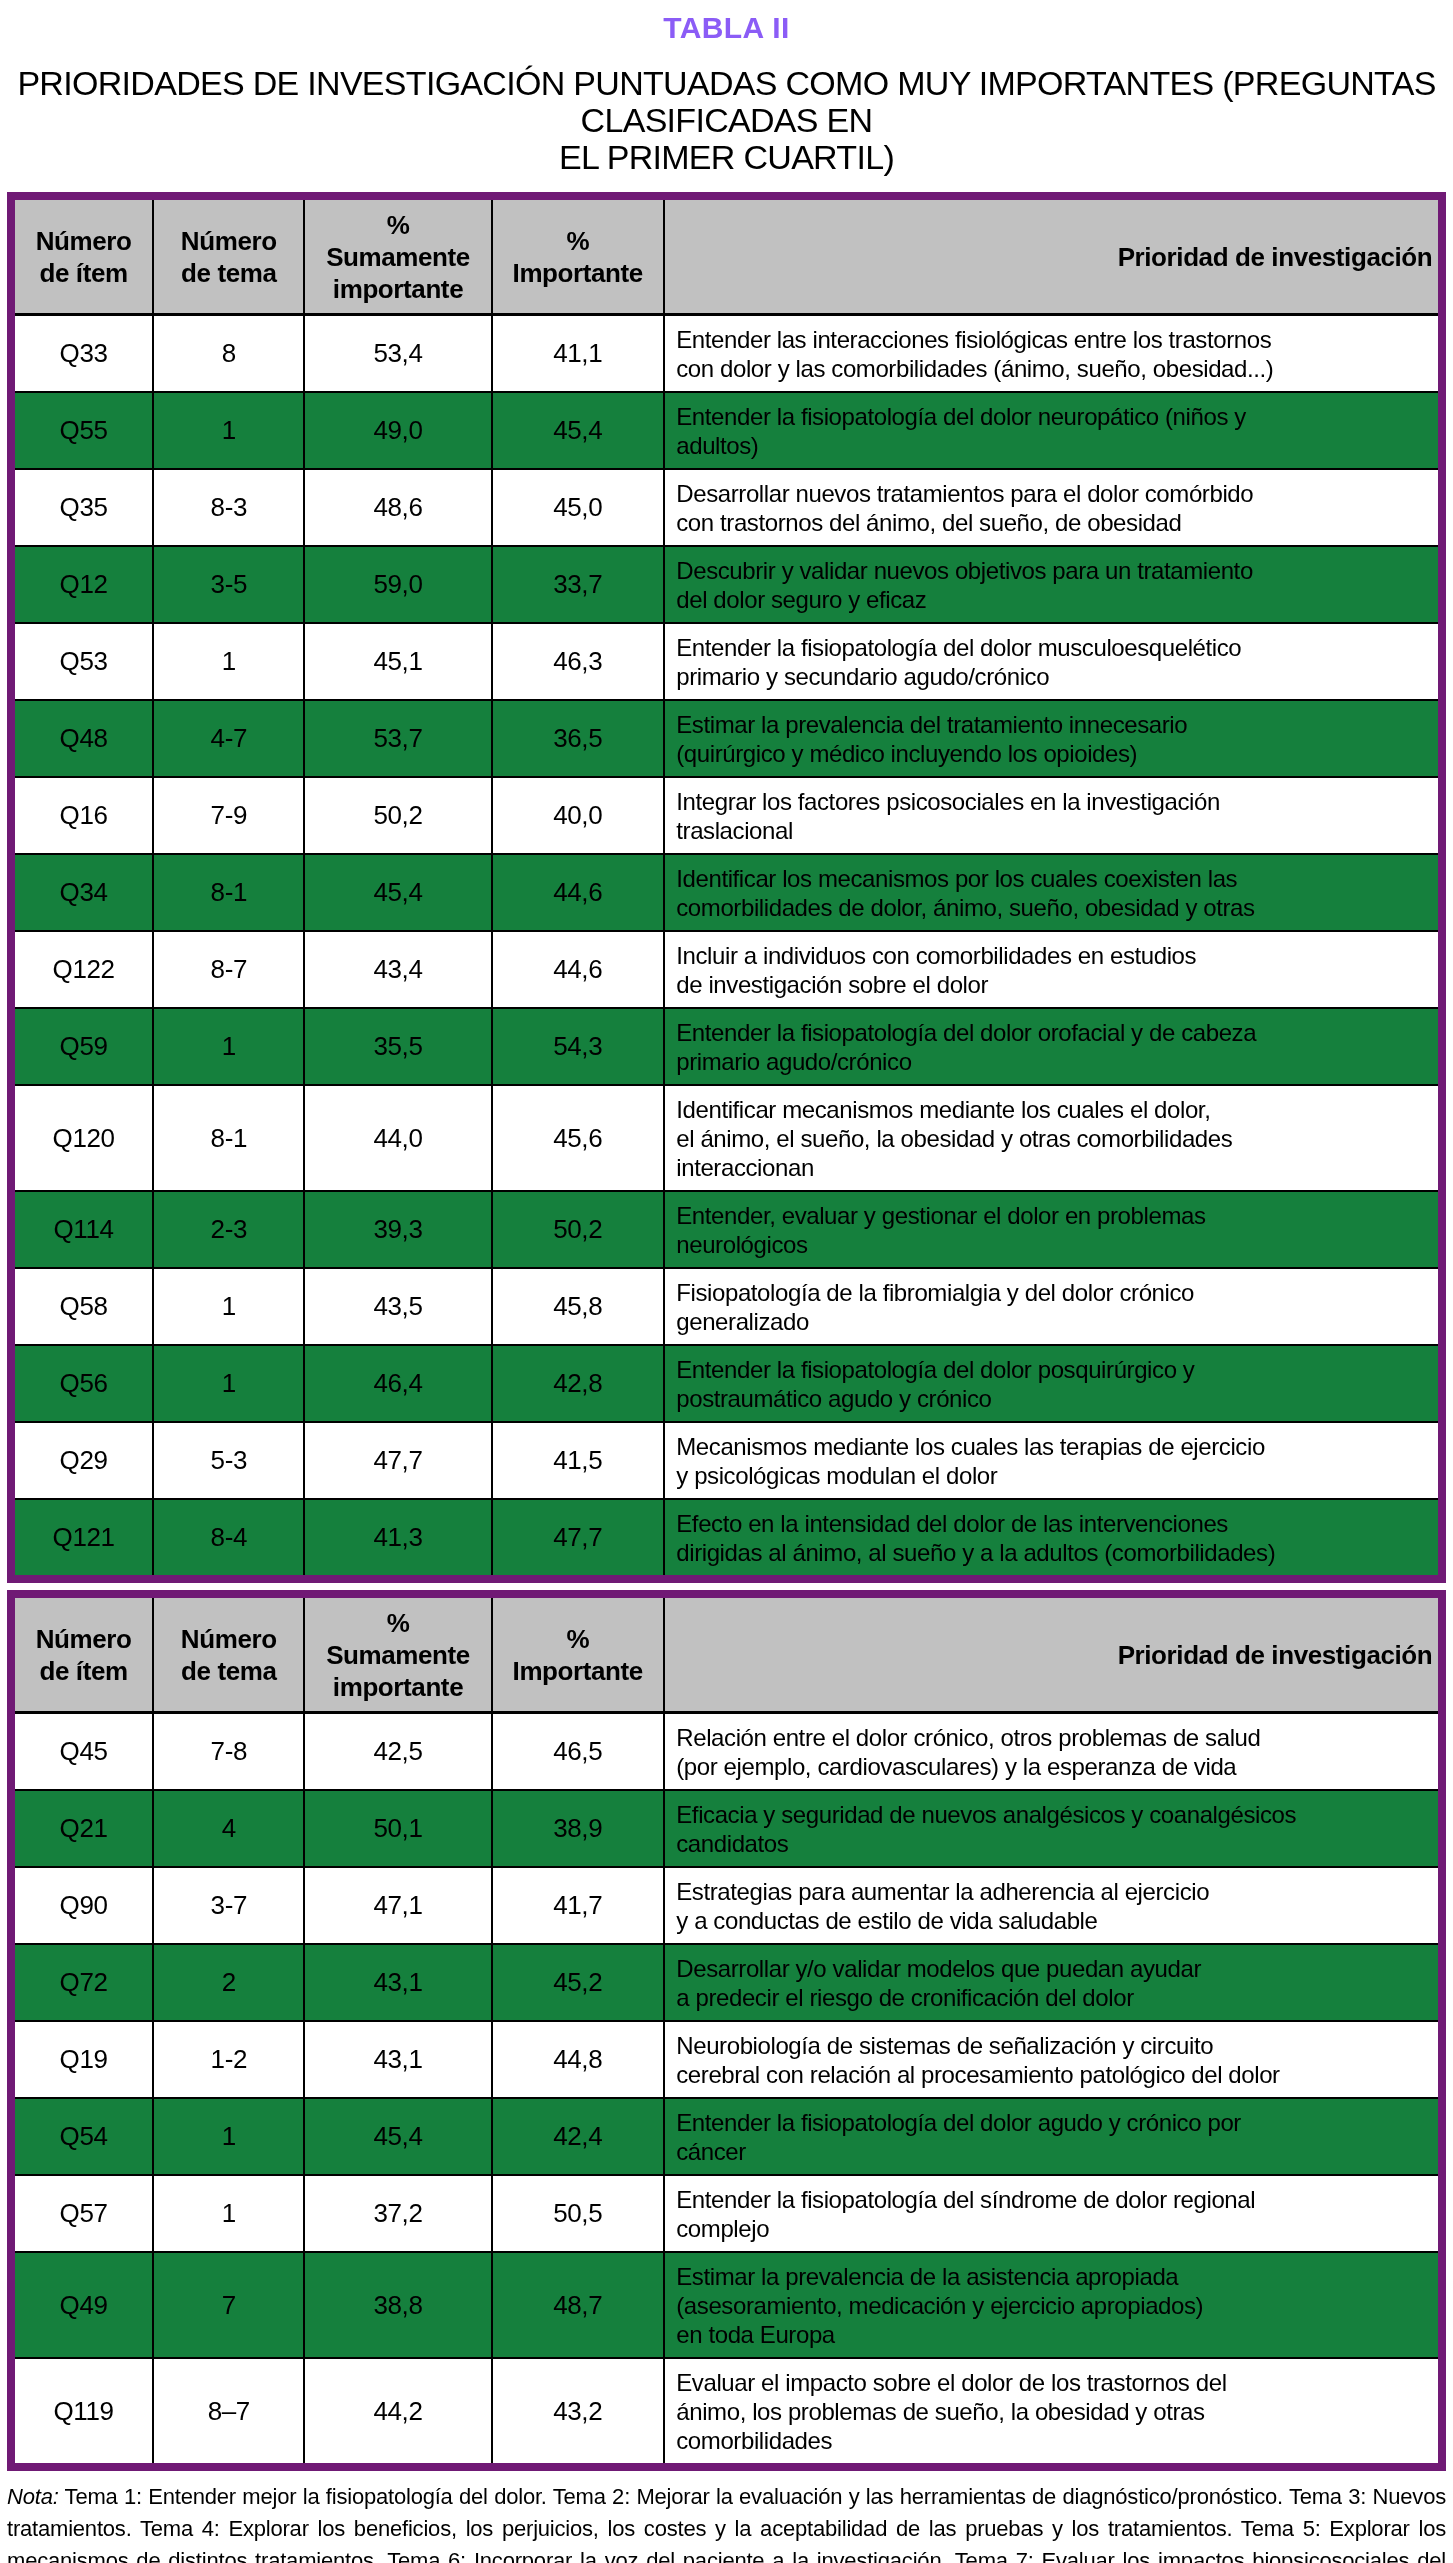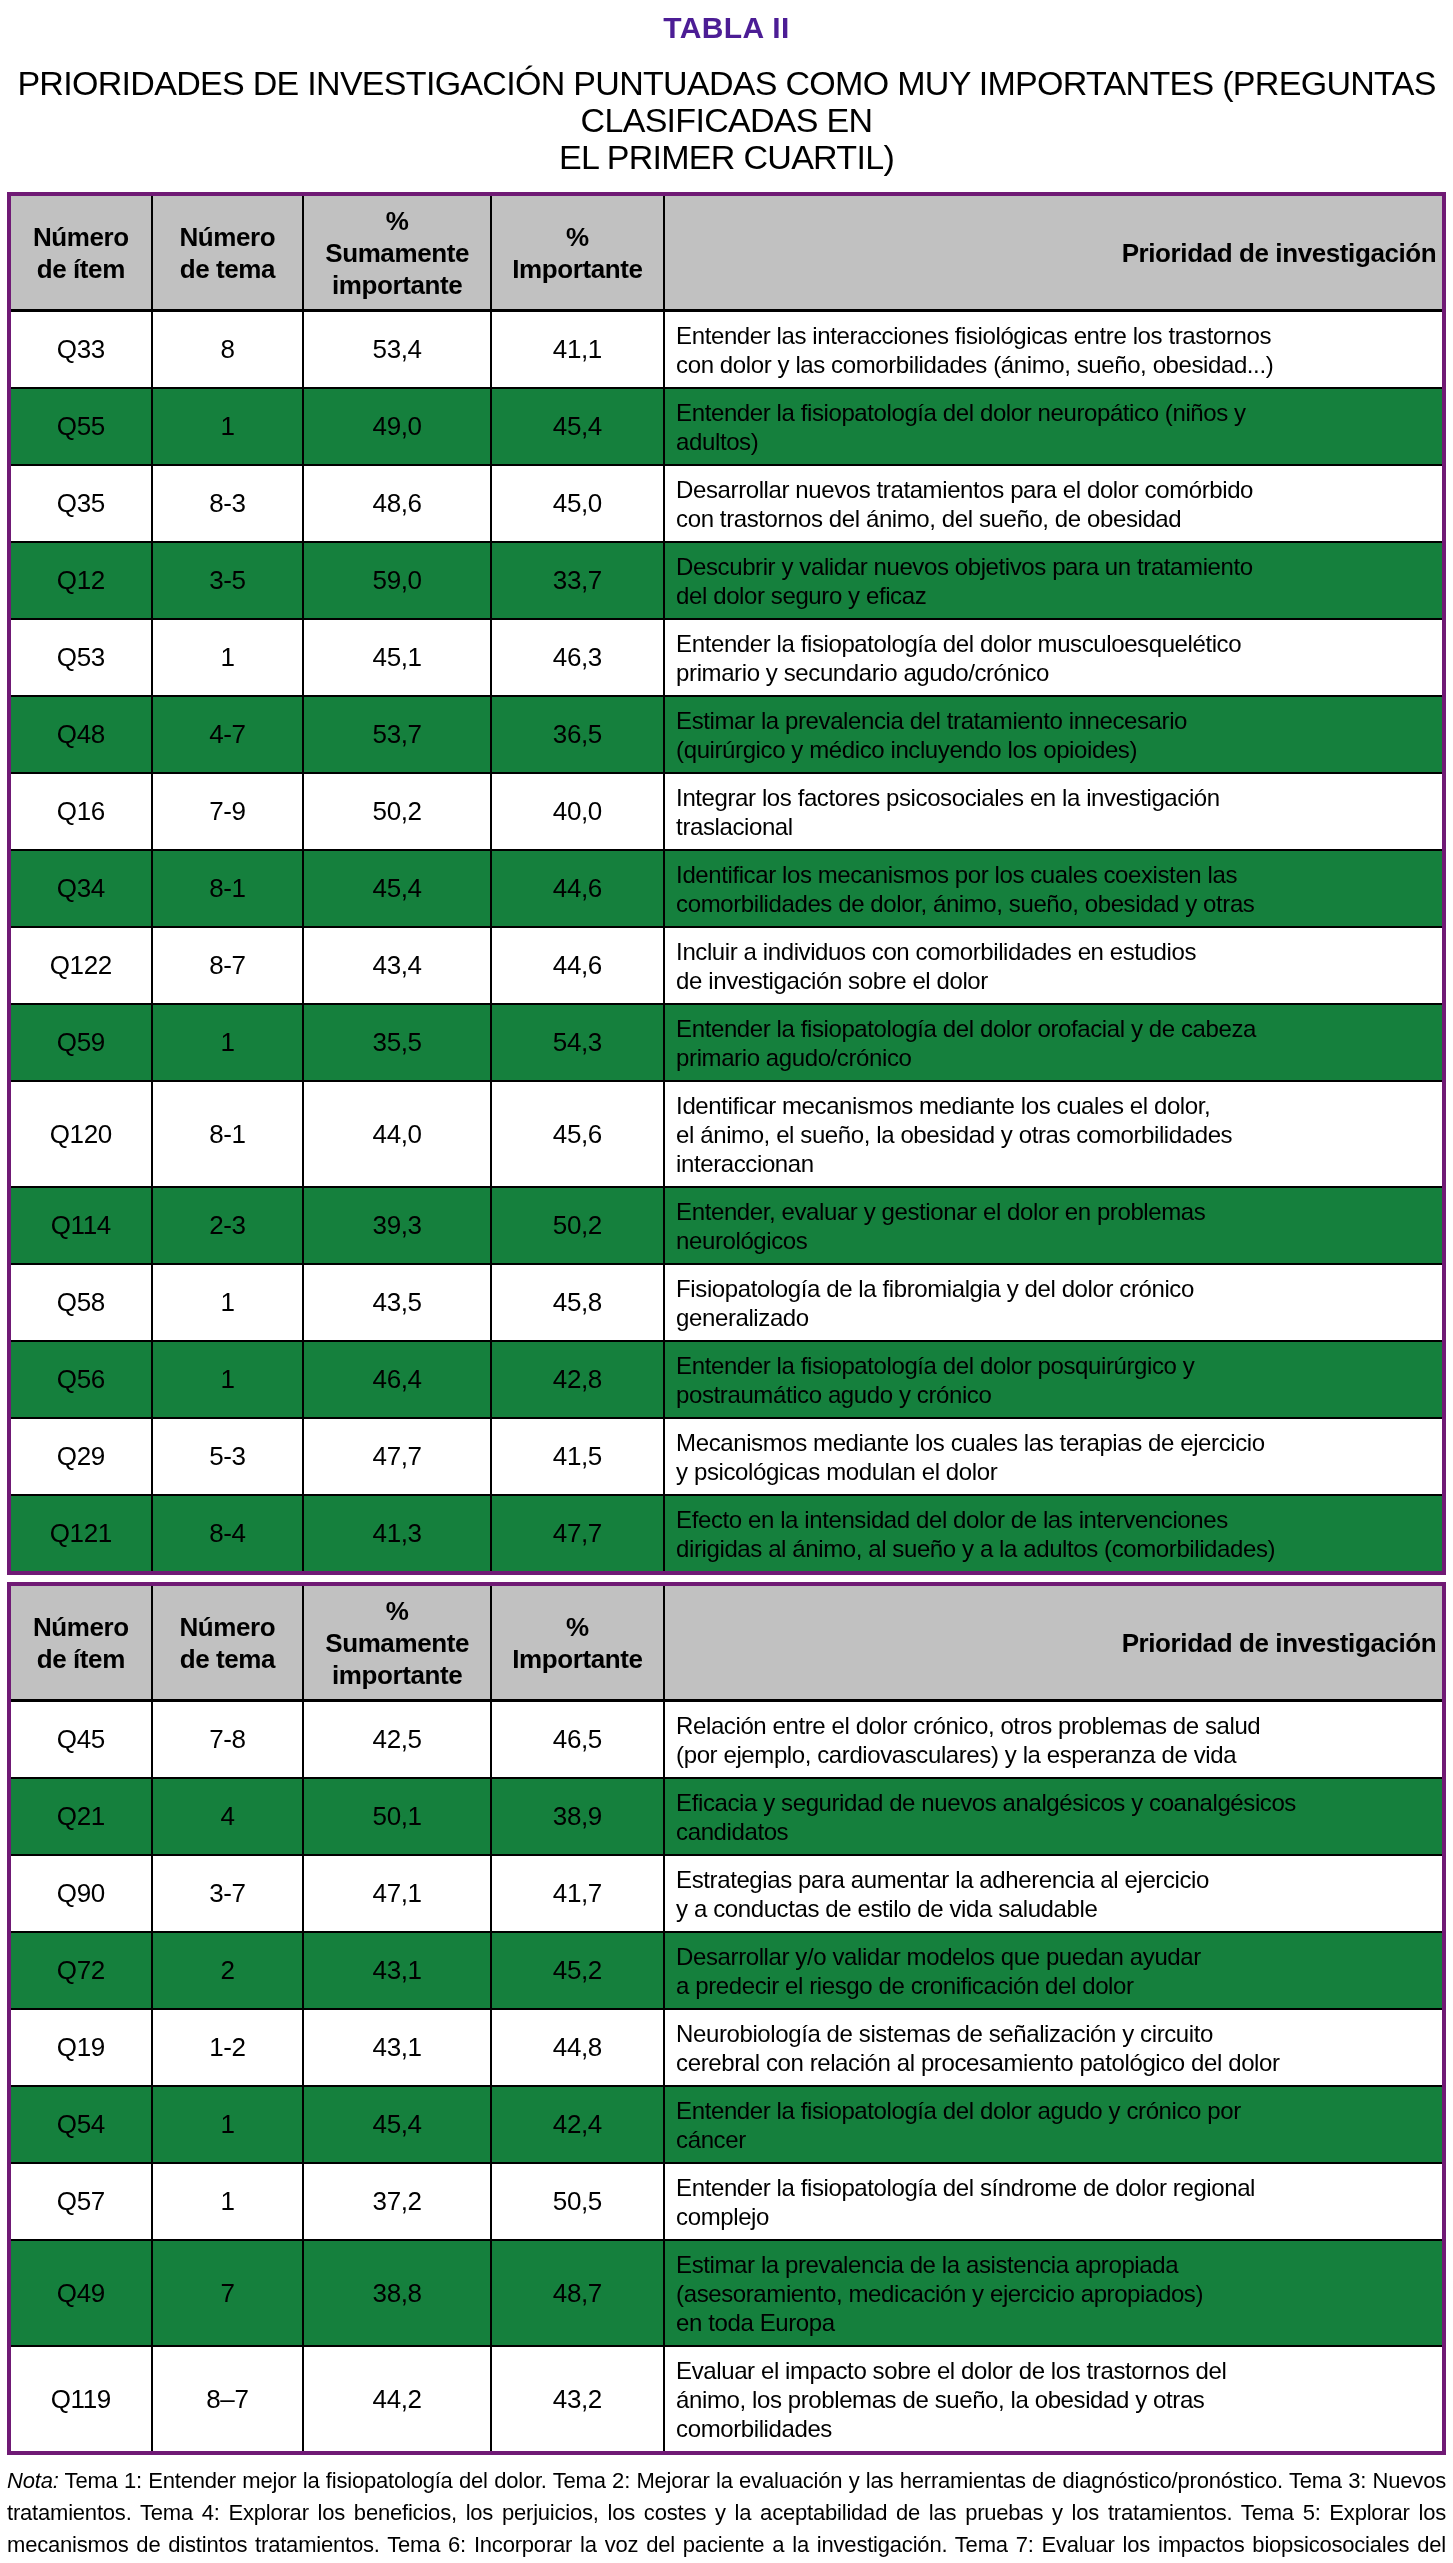--- a/index.html
+++ b/index.html
@@ -15,38 +15,38 @@
   }
   .page {
     width: 1439px;
     margin: 0 auto;
     padding-top: 11.4px;
   }
   .title {
     text-align: center;
     font-size: 30px;
     font-weight: bold;
-    color: #4c1d95;
+    color: #8b5cf6;
     letter-spacing: 0.4px;
   }
   .subtitle {
     text-align: center;
     font-size: 34px;
     line-height: 37px;
     letter-spacing: -0.7px;
     white-space: pre-line;
     margin-top: 20px;
     color: #000;
   }
   .tables { margin-top: 15.7px; }
   table.ptable {
     border-collapse: collapse;
     table-layout: fixed;
     width: 1439px;
-    border: 4px solid #701a75;
+    border: 8px solid #701a75;
     margin: 0 0 7.1px 0;
   }
   col.c-item  { width: 142px; }
   col.c-theme { width: 151px; }
   col.c-ext   { width: 187px; }
   col.c-imp   { width: 172px; }
   col.c-pri   { width: 777px; }
   .ptable th, .ptable td {
     border: 2.1px solid #000;
     vertical-align: middle;

